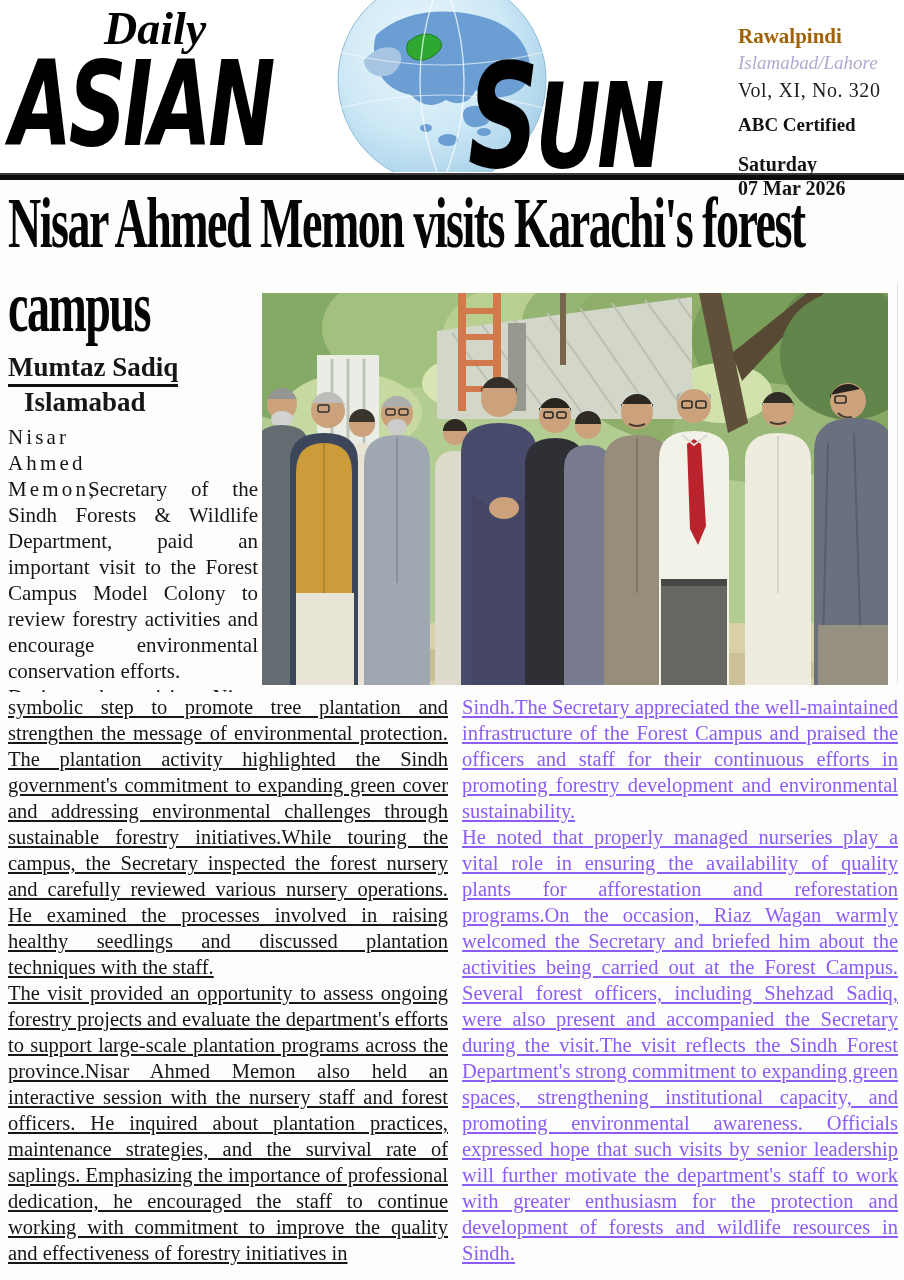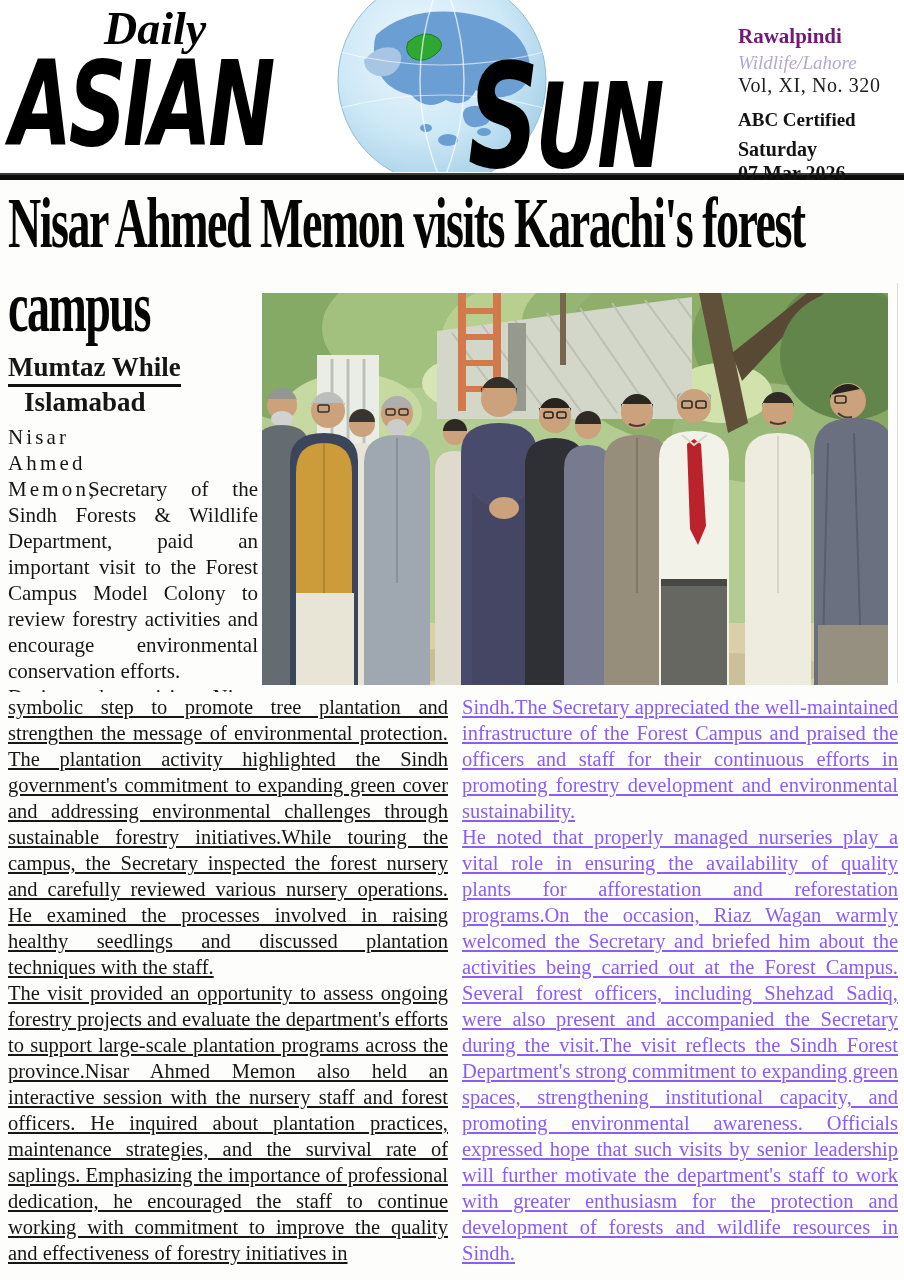--- a/index.html
+++ b/index.html
@@ -27,25 +27,25 @@
     letter-spacing:-5px;transform:scaleX(0.68);transform-origin:0 0;color:#000;
     white-space:nowrap;
   }
   .logo-sun .big-s{font-size:145px;}
   .tagline{
     position:absolute;left:322px;top:132px;z-index:4;
     font:italic 700 27px "Liberation Sans", sans-serif;letter-spacing:0.5px;color:#1b1b1b;
     white-space:nowrap;
   }
   .edition{position:absolute;left:738px;top:24px;width:164px;z-index:4;line-height:1.12;}
-  .edition .city{font:700 21px "Liberation Serif", serif;color:#701a75;}
+  .edition .city{font:700 21px "Liberation Serif", serif;color:#a16207;}
   .edition .city2{font:italic 400 19px "Liberation Serif", serif;color:#b3a8cf;margin-top:3px;}
-  .edition .vol{font:400 20px "Liberation Serif", serif;color:#1d1d1d;letter-spacing:0.6px;}
+  .edition .vol{font:400 20px "Liberation Serif", serif;color:#1d1d1d;letter-spacing:0.6px;margin-top:5px;}
   .edition .cert{font:700 19px "Liberation Serif", serif;margin-top:12px;}
-  .edition .day{font:700 20px "Liberation Serif", serif;margin-top:7px;}
+  .edition .day{font:700 20px "Liberation Serif", serif;margin-top:17px;}
   .edition .date{font:700 20px "Liberation Serif", serif;margin-top:1px;}
   .rule{position:absolute;left:0;top:173px;width:904px;height:7px;
     border-top:2px solid #3a3a3a;background:#0c0c0c;box-sizing:border-box;}
   
   .headline{
     position:absolute;left:8px;white-space:nowrap;
     font:700 46px "Liberation Serif", serif;letter-spacing:-1.5px;color:#050505;
     transform:scaleY(1.55);transform-origin:0 0;line-height:1;
   }
   .headline.l1{top:188px;}
@@ -103,21 +103,21 @@
     <path d="M126,-24 q44,104 0,208" fill="none" stroke="#ffffff" stroke-width="1.4" opacity="0.7"></path>
     <path d="M126,-24 q-44,104 0,208" fill="none" stroke="#ffffff" stroke-width="1.4" opacity="0.7"></path>
     <path d="M24,52 q102,26 204,0" fill="none" stroke="#ffffff" stroke-width="1.2" opacity="0.6"></path>
     <path d="M24,108 q102,-26 204,0" fill="none" stroke="#ffffff" stroke-width="1.2" opacity="0.6"></path>
   </svg>
   <div class="logo-daily">Daily</div>
   <div class="logo-asian">ASIAN</div>
   <div class="logo-sun"><span class="big-s">S</span><span>UN</span></div>
   <div class="edition">
     <div class="city">Rawalpindi</div>
-    <div class="city2">Wildlife/Lahore</div>
+    <div class="city2">Islamabad/Lahore</div>
     <div class="vol">Vol, XI, No. 320</div>
     <div class="cert">ABC Certified</div>
     <div class="day">Saturday</div>
     <div class="date">07 Mar 2026</div>
   </div>
 </header>
 <div class="rule"></div>
 
 <h1 class="headline l1" style="margin:0;">Nisar Ahmed Memon visits Karachi's forest</h1>
 <h1 class="headline l2" style="margin:0;">campus</h1>
@@ -275,21 +275,21 @@
       <rect x="556" y="332" width="80" height="60" fill="#8d8878"></rect>
     </g>
 
     <rect width="626" height="392" fill="#fff8e0" opacity="0.07"></rect>
   </svg>
 </figure>
 <div class="page-edge-line"></div>
 
 <div class="colA">
   <div class="byline">
-    <span class="name">Mumtaz While</span><br>
+    <span class="name">Mumtaz Sadiq</span><br>
     <span class="loc">Islamabad</span>
   </div>
   <p><span class="leadin">Nisar Ahmed Memon,</span><span>Secretary of the Sindh Forests &amp; Wildlife Department, paid an important visit to the Forest Campus Model Colony to review forestry activities and encourage environmental conservation efforts.</span></p>
   <p>During the visit, Nisar Ahmed Memon planted a sapling of Almond tree (Badam) as a</p>
 </div>
 
 <div class="colB">
   <p>symbolic step to promote tree plantation and strengthen the message of environmental protection. The plantation activity highlighted the Sindh government's commitment to expanding green cover and addressing environmental challenges through sustainable forestry initiatives.While touring the campus, the Secretary inspected the forest nursery and carefully reviewed various nursery operations. He examined the processes involved in raising healthy seedlings and discussed plantation techniques with the staff.</p>
   <p>The visit provided an opportunity to assess ongoing forestry projects and evaluate the department's efforts to support large-scale plantation programs across the province.Nisar Ahmed Memon also held an interactive session with the nursery staff and forest officers. He inquired about plantation practices, maintenance strategies, and the survival rate of saplings. Emphasizing the importance of professional dedication, he encouraged the staff to continue working with commitment to improve the quality and effectiveness of forestry initiatives in</p>
 </div>

